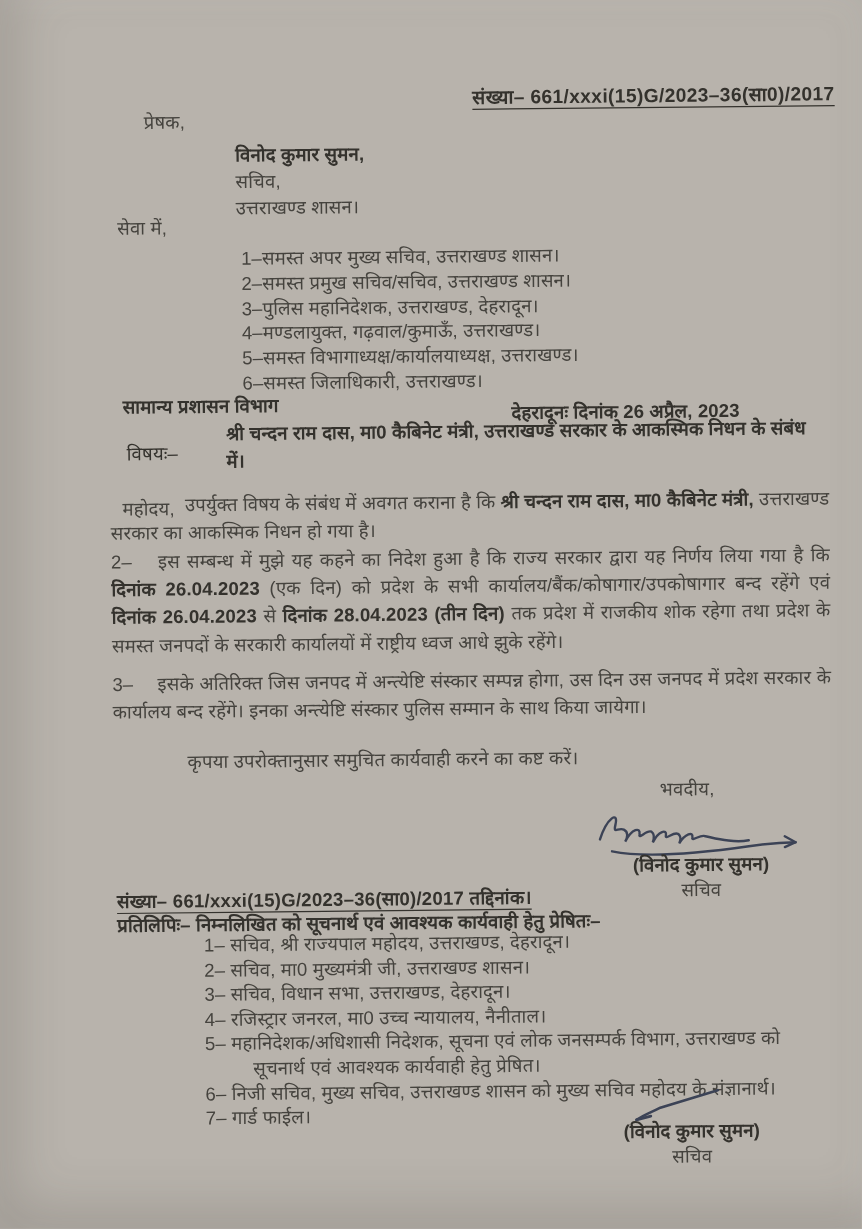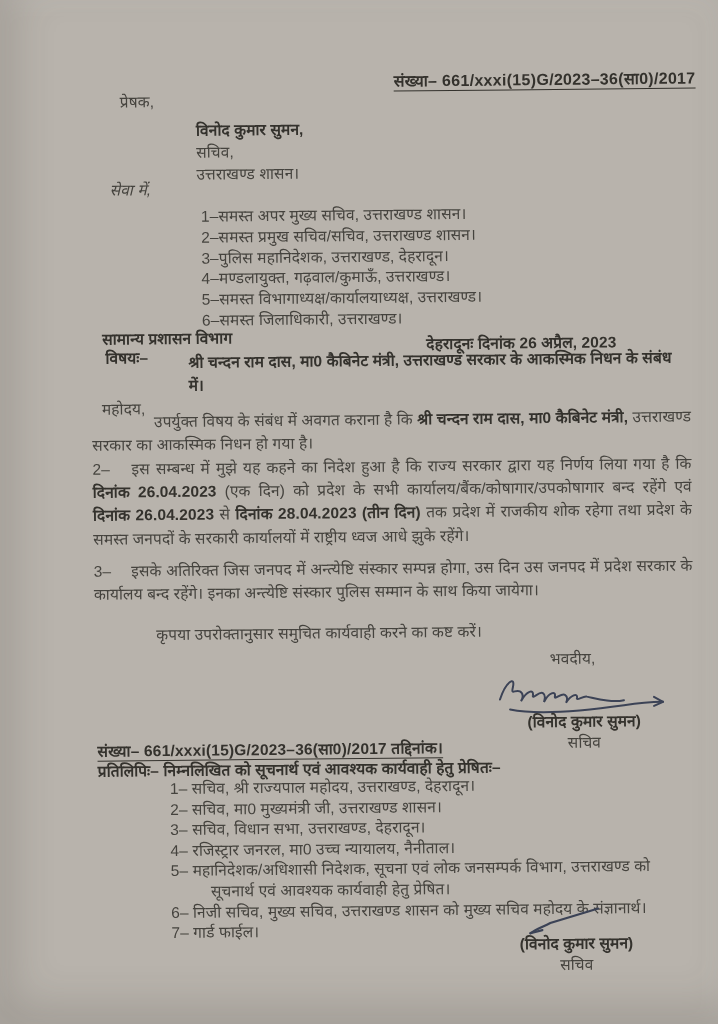--- a/index.html
+++ b/index.html
@@ -30,27 +30,27 @@
     letter-spacing:.1px;
   }
   .abs{position:absolute;}
   .b, .bold{font-weight:bold;color:var(--ink-bold,#34322d);}
   .u{text-decoration:underline;text-underline-offset:4px;text-decoration-thickness:1.3px;}
 
   .ref-top{top:70px;right:18px;font-size:16px;letter-spacing:.3px;}
   .from-label{left:124px;top:88px;}
   .sender{left:200px;top:118px;line-height:22px;}
   .sender .nm{font-weight:bold;color:var(--ink-bold,#34322d);}
-  .to-label{left:113px;top:176px;font-style:italic;}
+  .to-label{left:101px;top:176px;}
   .recipients{left:204px;top:205px;line-height:20.8px;list-style:none;margin:0;padding:0;}
   .dept{left:104px;top:325px;font-weight:bold;color:var(--ink-bold,#34322d);}
   .place-date{left:428px;top:333px;font-weight:bold;color:var(--ink-bold,#34322d);}
-  .subj-label{left:107px;top:344px;font-weight:bold;color:var(--ink-bold,#34322d);}
+  .subj-label{left:107px;top:364px;font-weight:normal;color:var(--ink-bold,#34322d);}
   .subject{left:190px;right:26px;top:350px;line-height:22.5px;font-weight:bold;color:var(--ink-bold,#34322d);}
-  .salutation{left:103px;top:395px;}
+  .salutation{left:103px;top:410px;}
   .para{left:93px;right:26px;line-height:23.2px;text-align:justify;}
   .p1{top:408px;text-indent:62px;}
   .p2{top:455px;}
   .p3{top:557px;}
   .closing{left:93px;right:26px;top:621px;text-indent:62px;}
   .sign1{right:24px;top:650px;width:224px;text-align:center;line-height:21px;}
   .sign1 .vale{margin-right:22px;}
   .sig-svg{display:block;margin:-4px auto -10px auto;}
   .ref-bottom{left:95px;top:737px;font-size:15.5px;letter-spacing:.2px;}
   .cc-label{left:95px;top:757px;}

